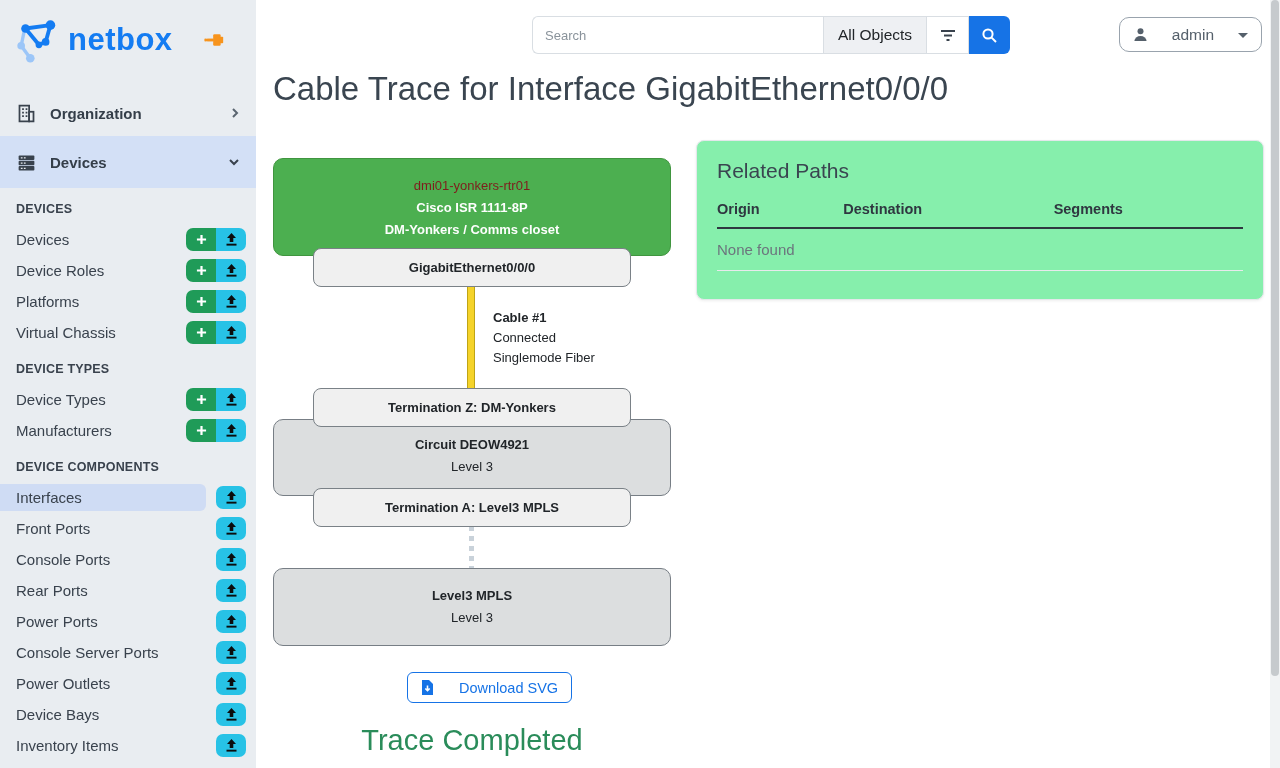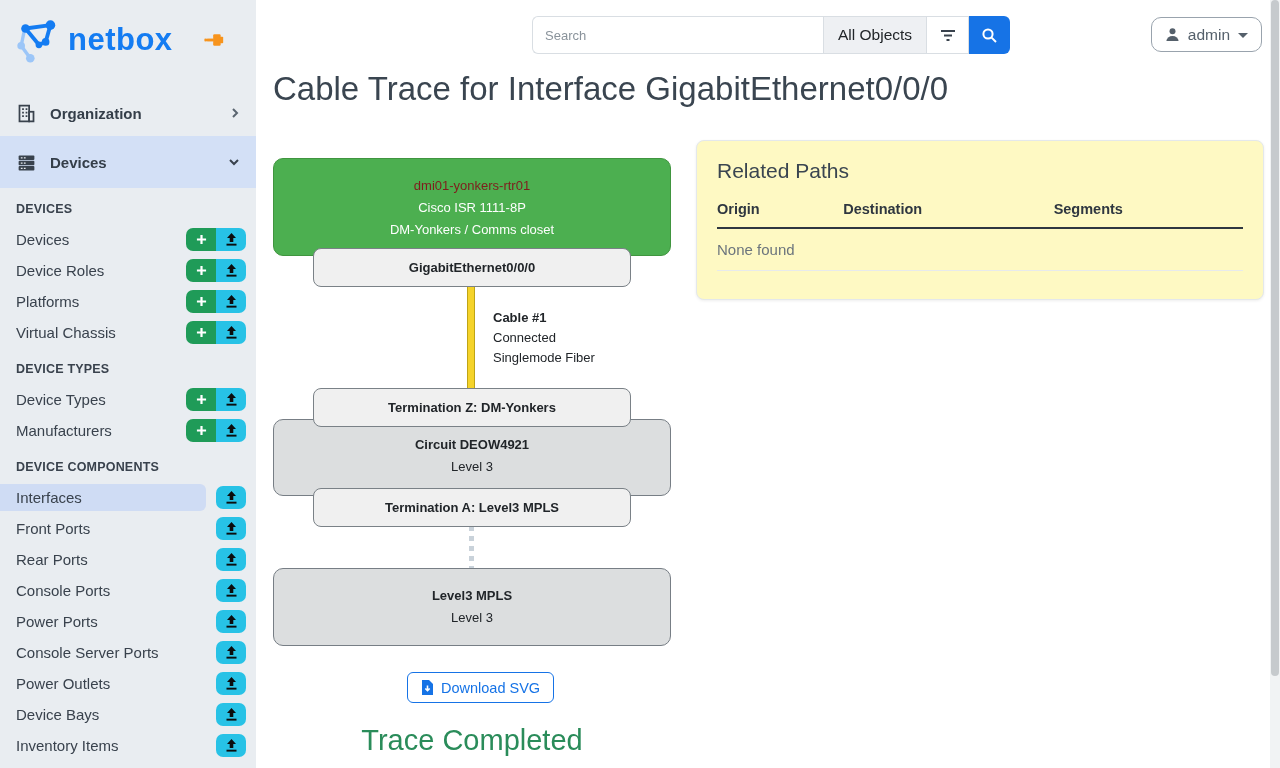--- a/index.html
+++ b/index.html
@@ -37,58 +37,58 @@
     padding:0 12px;font-size:13px;color:#212529;outline:none;font-family:inherit;}
   .search-input::placeholder{color:#8a939b;}
   .scope{display:flex;align-items:center;padding:0 14px;border:1px solid #d9dee3;
     background:#eef0f3;font-size:15.5px;color:#212529;cursor:pointer;}
   .filter-btn{width:42px;border:1px solid #d9dee3;border-left:none;background:#fff;
     display:flex;align-items:center;justify-content:center;cursor:pointer;}
   .search-btn{width:41px;border:none;background:#1673e6;border-radius:0 6px 6px 0;
     display:flex;align-items:center;justify-content:center;cursor:pointer;}
   .user-btn{position:absolute;right:18px;top:17px;height:35px;box-sizing:border-box;
     border:1px solid #99a3ad;border-radius:10px;background:#fff;display:flex;align-items:center;
-    padding:0 13px;gap:8px;color:#55606b;font-size:15.5px;cursor:pointer;}
+    padding:0 13px;gap:24px;color:#55606b;font-size:15.5px;cursor:pointer;}
   .caret{width:0;height:0;border-left:5px solid transparent;border-right:5px solid transparent;
     border-top:5px solid #55606b;margin-top:2px;}
   .page-title{position:absolute;left:17px;top:70px;margin:0;font-size:33px;font-weight:400;
     color:#3a4550;white-space:nowrap;}
 
   
   .trace{position:absolute;left:17px;top:158px;width:398px;height:620px;}
   .node{position:absolute;box-sizing:border-box;text-align:center;border-radius:10px;}
   .node-device{left:0;top:0;width:398px;height:98px;background:#4caf50;border:1px solid #40953f;padding-top:19px;}
   .device-name{font-weight:normal;color:#7f1d1d;font-size:13px;}
-  .device-sub{color:#fdfefd;font-size:13px;margin-top:7px;cursor:pointer;}
+  .device-sub{color:#fdfefd;font-size:13px;margin-top:7px;cursor:pointer;font-weight:bold;}
   .small-box{position:absolute;left:40px;width:318px;height:39px;background:#f0f0f0;
     border:1px solid #7a8187;border-radius:8px;display:flex;align-items:center;justify-content:center;
     font-size:13px;font-weight:bold;color:#212529;z-index:2;box-sizing:border-box;cursor:pointer;}
   .iface-box{top:90px;text-align:right;}
   .termz-box{top:230px;}
   .terma-box{top:330px;}
   .cable-line{position:absolute;left:194px;top:129px;width:8px;height:101px;background:#f5d32a;
     border-left:1px solid #bfa416;border-right:1px solid #bfa416;box-sizing:border-box;z-index:1;}
   .cable-label{position:absolute;left:220px;top:150px;text-align:left;font-size:13px;
     color:#212529;line-height:20px;z-index:2;}
   .cable-name{font-weight:bold;}
   .node-circuit{left:0;top:261px;width:398px;height:77px;background:#dcdedf;border:1px solid #777e85;padding-top:17px;z-index:1;}
   .gray-name{font-weight:bold;font-size:13px;color:#212529;}
   .gray-sub{font-size:13px;color:#212529;margin-top:7px;}
   .dash-line{position:absolute;left:196px;top:368px;width:5px;height:42px;
     background:repeating-linear-gradient(to bottom,#c9d2da 0 5px,transparent 5px 10px);}
   .node-far{left:0;top:410px;width:398px;height:78px;background:#dcdedf;border:1px solid #777e85;padding-top:19px;}
   .download-btn{position:absolute;left:134px;top:514px;height:31px;display:inline-flex;align-items:center;
-    gap:7px;padding:0 13px;border:1px solid #1673e6;border-radius:6px;color:#1673e6;
+    gap:25px;padding:0 13px;border:1px solid #1673e6;border-radius:6px;color:#1673e6;
     font-size:14.5px;background:#fff;cursor:pointer;font-family:inherit;}
   .trace-status{position:absolute;left:0;top:566px;width:398px;text-align:center;
     font-size:29px;color:#2a8c5a;}
 
   
   .card{position:absolute;left:440px;top:140px;width:568px;height:160px;box-sizing:border-box;
-    background:#fef9c3;border:1px solid #e4e8eb;border-radius:8px;
+    background:#86efac;border:1px solid #e4e8eb;border-radius:8px;
     box-shadow:0 1px 3px rgba(0,0,0,.07);padding:18px 20px 14px;}
   .card-title{font-size:21px;color:#3a4550;margin:0 0 18px;font-weight:400;}
   .paths-table{width:100%;border-collapse:collapse;}
   .paths-table th{text-align:left;color:#2f3740;font-weight:bold;font-size:14.5px;
     padding:0 0 10px;border-bottom:2px solid #2f3740;}
   .paths-table .col-origin{width:24%;}
   .paths-table .col-dest{width:40%;}
   .paths-table .col-seg{width:36%;}
   .paths-table td{color:#6c757d;font-size:15px;padding:12px 0;border-bottom:1px solid #e7eaec;}
 
@@ -291,32 +291,32 @@
         <span class="btn-group">
             <button class="sb-btn sb-import solo">
               <svg width="13" height="13" viewBox="0 0 13 13">
                 <path d="M6.5 0 L11 5 H8.3 V9 H4.7 V5 H2 Z" fill="#0b0d0e"></path>
                 <rect x="1.5" y="10.7" width="10" height="1.9" fill="#0b0d0e"></rect>
               </svg>
             </button>
           </span>
       </div>
       <div class="item-row">
+        <span class="ilabel">Console Ports</span>
+        <span class="btn-group">
+            <button class="sb-btn sb-import solo">
+              <svg width="13" height="13" viewBox="0 0 13 13">
+                <path d="M6.5 0 L11 5 H8.3 V9 H4.7 V5 H2 Z" fill="#0b0d0e"></path>
+                <rect x="1.5" y="10.7" width="10" height="1.9" fill="#0b0d0e"></rect>
+              </svg>
+            </button>
+          </span>
+      </div>
+      <div class="item-row">
         <span class="ilabel">Rear Ports</span>
-        <span class="btn-group">
-            <button class="sb-btn sb-import solo">
-              <svg width="13" height="13" viewBox="0 0 13 13">
-                <path d="M6.5 0 L11 5 H8.3 V9 H4.7 V5 H2 Z" fill="#0b0d0e"></path>
-                <rect x="1.5" y="10.7" width="10" height="1.9" fill="#0b0d0e"></rect>
-              </svg>
-            </button>
-          </span>
-      </div>
-      <div class="item-row">
-        <span class="ilabel">Console Ports</span>
         <span class="btn-group">
             <button class="sb-btn sb-import solo">
               <svg width="13" height="13" viewBox="0 0 13 13">
                 <path d="M6.5 0 L11 5 H8.3 V9 H4.7 V5 H2 Z" fill="#0b0d0e"></path>
                 <rect x="1.5" y="10.7" width="10" height="1.9" fill="#0b0d0e"></rect>
               </svg>
             </button>
           </span>
       </div>
       <div class="item-row">

